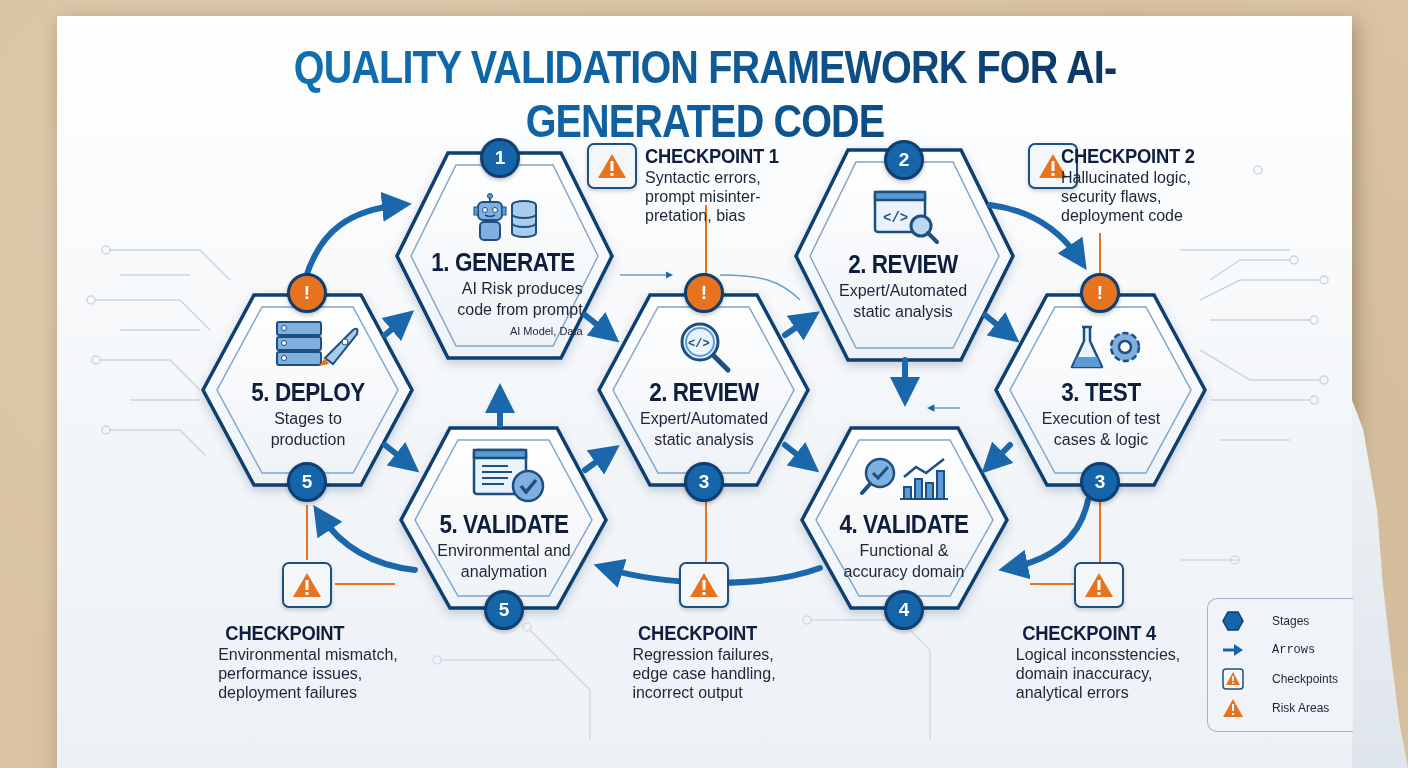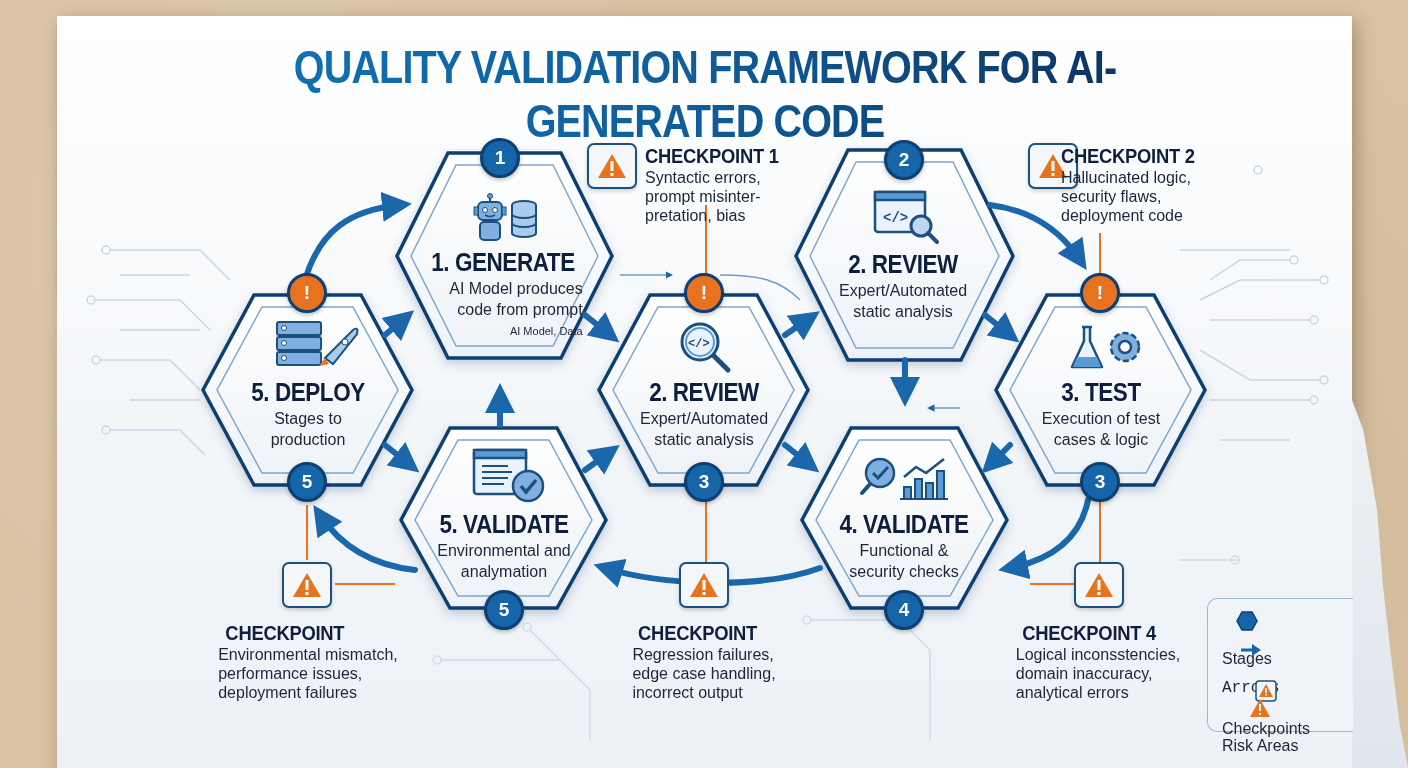--- a/index.html
+++ b/index.html
@@ -61,21 +61,21 @@
       position: absolute; width: 46px; height: 42px; background: #f4f7fa;
       border: 2.5px solid #1d4f7f; border-radius: 7px; transform: translate(-50%,-50%);
       display: flex; align-items: center; justify-content: center;
       box-shadow: 0 2px 4px rgba(0,0,0,0.18);
     }
     .legend {
       position: absolute; left: 1207px; top: 598px; width: 145px; height: 132px;
       border: 1.5px solid #9fb6cc; border-right: none; border-radius: 10px 0 0 10px;
       background: rgba(240,244,248,0.9);
     }
-    .legend-item { position: absolute; left: 14px; display: flex; align-items: center; gap: 19px; font-size: 16px; color: #1b2638; flex-direction: column; }
+    .legend-item { position: absolute; left: 14px; display: flex; align-items: center; gap: 28px; font-size: 12px; color: #1b2638; }
     .legend-item .lg-icon { width: 22px; height: 20px; display: flex; align-items: center; justify-content: center; }
   </style>
 </head>
 <body>
 
 <div class="paper"></div>
 <div class="torn"></div>
 
 <div class="title">QUALITY VALIDATION FRAMEWORK FOR AI-GENERATED CODE</div>
 
@@ -271,21 +271,21 @@
       <rect x="55" y="24" width="7" height="20"></rect>
       <rect x="66" y="28" width="7" height="16"></rect>
       <rect x="77" y="16" width="7" height="28"></rect>
     </g>
   <path d="M44,22 L56,12 L66,18 L84,4" fill="none" stroke="#1d4f7f" stroke-width="2.5"></path>
   <line x1="40" y1="44" x2="88" y2="44" stroke="#1d4f7f" stroke-width="2"></line>
 </svg>
 
 <div class="hex-text" style="left:503px;top:248px;text-align:right;">
   <span class="stage-title">1. GENERATE</span>
-  <span class="stage-desc">AI Model produces</span>
+  <span class="stage-desc">AI Risk produces</span>
   <span class="stage-desc">code from prompt</span>
   <span class="stage-extra">AI Model, Data</span>
 </div>
 <div class="hex-text" style="left:903px;top:250px;">
   <span class="stage-title">2. REVIEW</span>
   <span class="stage-desc">Expert/Automated</span>
   <span class="stage-desc">static analysis</span>
 </div>
 <div class="hex-text" style="left:308px;top:378px;">
   <span class="stage-title">5. DEPLOY</span>
@@ -303,21 +303,21 @@
   <span class="stage-desc">cases &amp; logic</span>
 </div>
 <div class="hex-text" style="left:504px;top:510px;">
   <span class="stage-title">5. VALIDATE</span>
   <span class="stage-desc">Environmental and</span>
   <span class="stage-desc">analymation</span>
 </div>
 <div class="hex-text" style="left:904px;top:510px;">
   <span class="stage-title">4. VALIDATE</span>
   <span class="stage-desc">Functional &amp;</span>
-  <span class="stage-desc">security checks</span>
+  <span class="stage-desc">accuracy domain</span>
 </div>
 
 <div class="badge num" style="left:500px;top:158px;">1</div>
 <div class="badge num" style="left:904px;top:160px;">2</div>
 <div class="badge alert" style="left:307px;top:293px;">!</div>
 <div class="badge num" style="left:307px;top:482px;">5</div>
 <div class="badge alert" style="left:704px;top:293px;">!</div>
 <div class="badge num" style="left:704px;top:482px;">3</div>
 <div class="badge alert" style="left:1100px;top:293px;">!</div>
 <div class="badge num" style="left:1100px;top:482px;">3</div>
@@ -402,21 +402,21 @@
   </div>
   <div class="legend-item" style="top:41px;font-family:Liberation Mono, monospace;">
     <span class="lg-icon">
         <svg width="22" height="20">
           <line x1="1" y1="10" x2="14" y2="10" stroke="#1565a8" stroke-width="3"></line>
           <path d="M12,4 L21,10 L12,16 Z" fill="#1565a8"></path>
         </svg>
       </span>
     <span>Arrows</span>
   </div>
-  <div class="legend-item" style="top:82px;">
+  <div class="legend-item" style="top:70px;">
     <span class="lg-icon">
         <svg width="22" height="22">
           <rect x="1" y="1" width="20" height="20" rx="3" fill="#f4f7fa" stroke="#1d4f7f" stroke-width="1.5"></rect>
           <path d="M11,4 L18,17 L4,17 Z" fill="#e8731f"></path>
           <rect x="10.2" y="8" width="1.6" height="5" fill="#fff"></rect>
           <rect x="10.2" y="14" width="1.6" height="1.6" fill="#fff"></rect>
         </svg>
       </span>
     <span>Checkpoints</span>
   </div>

